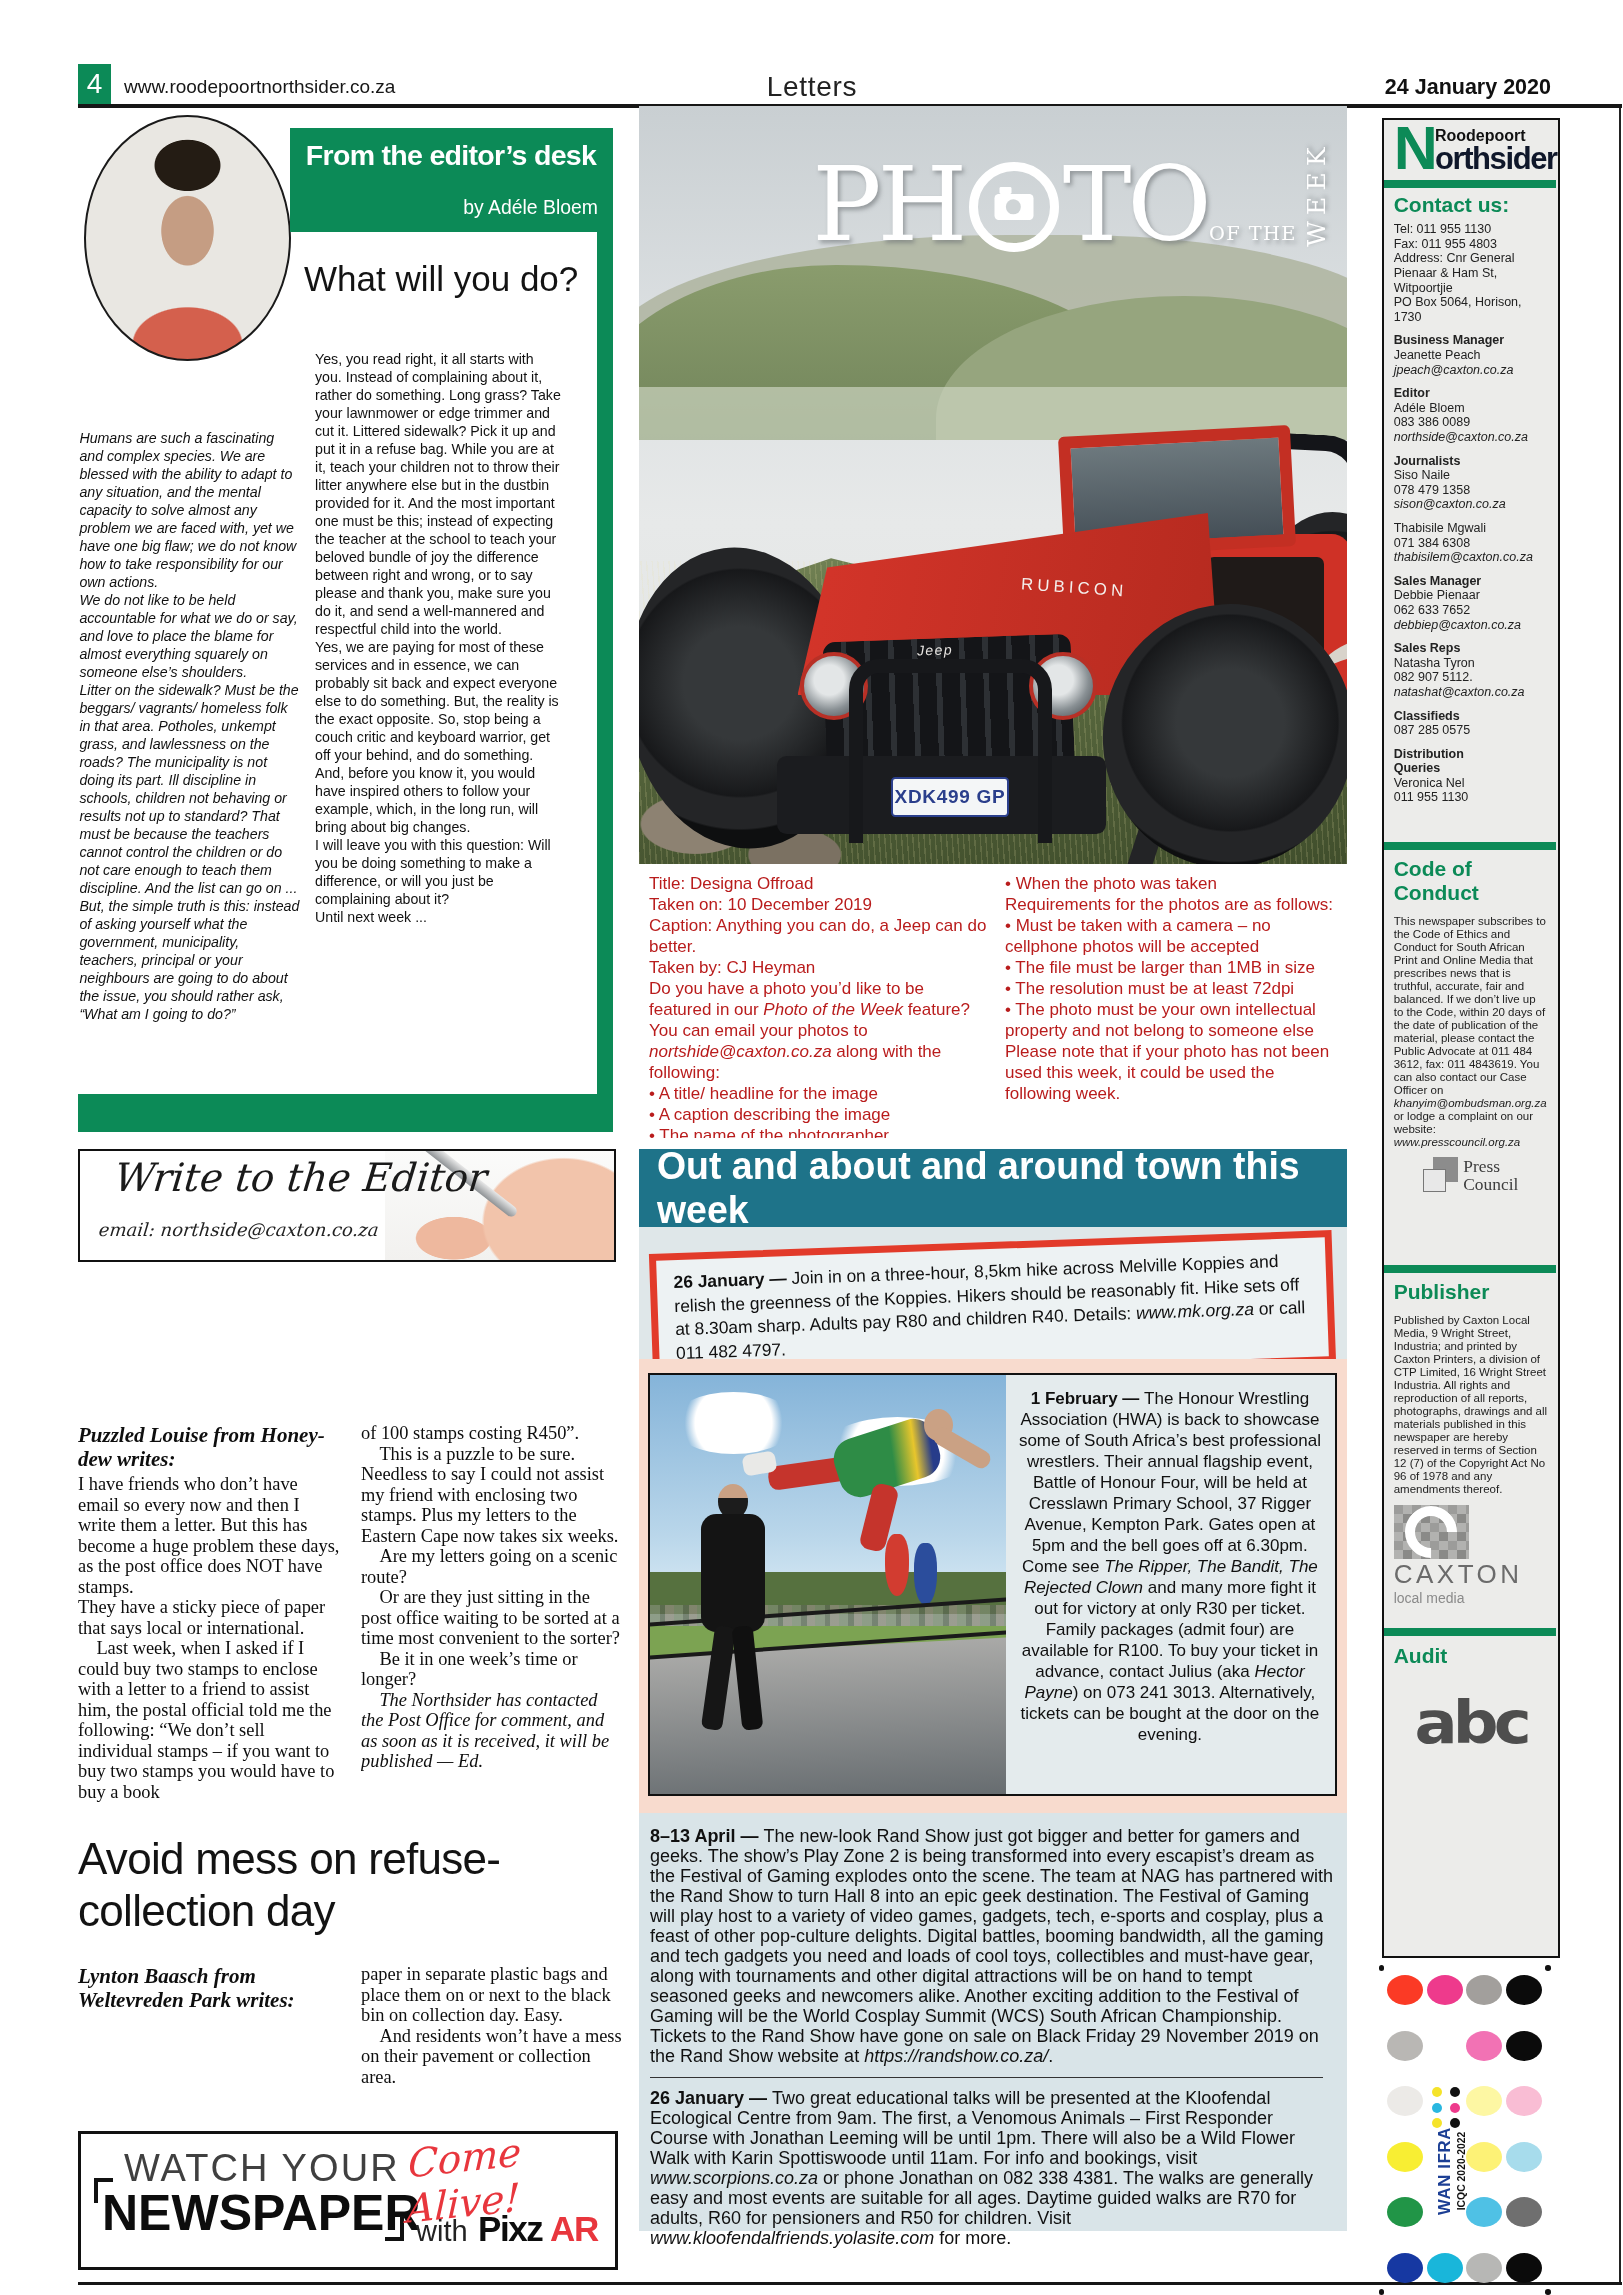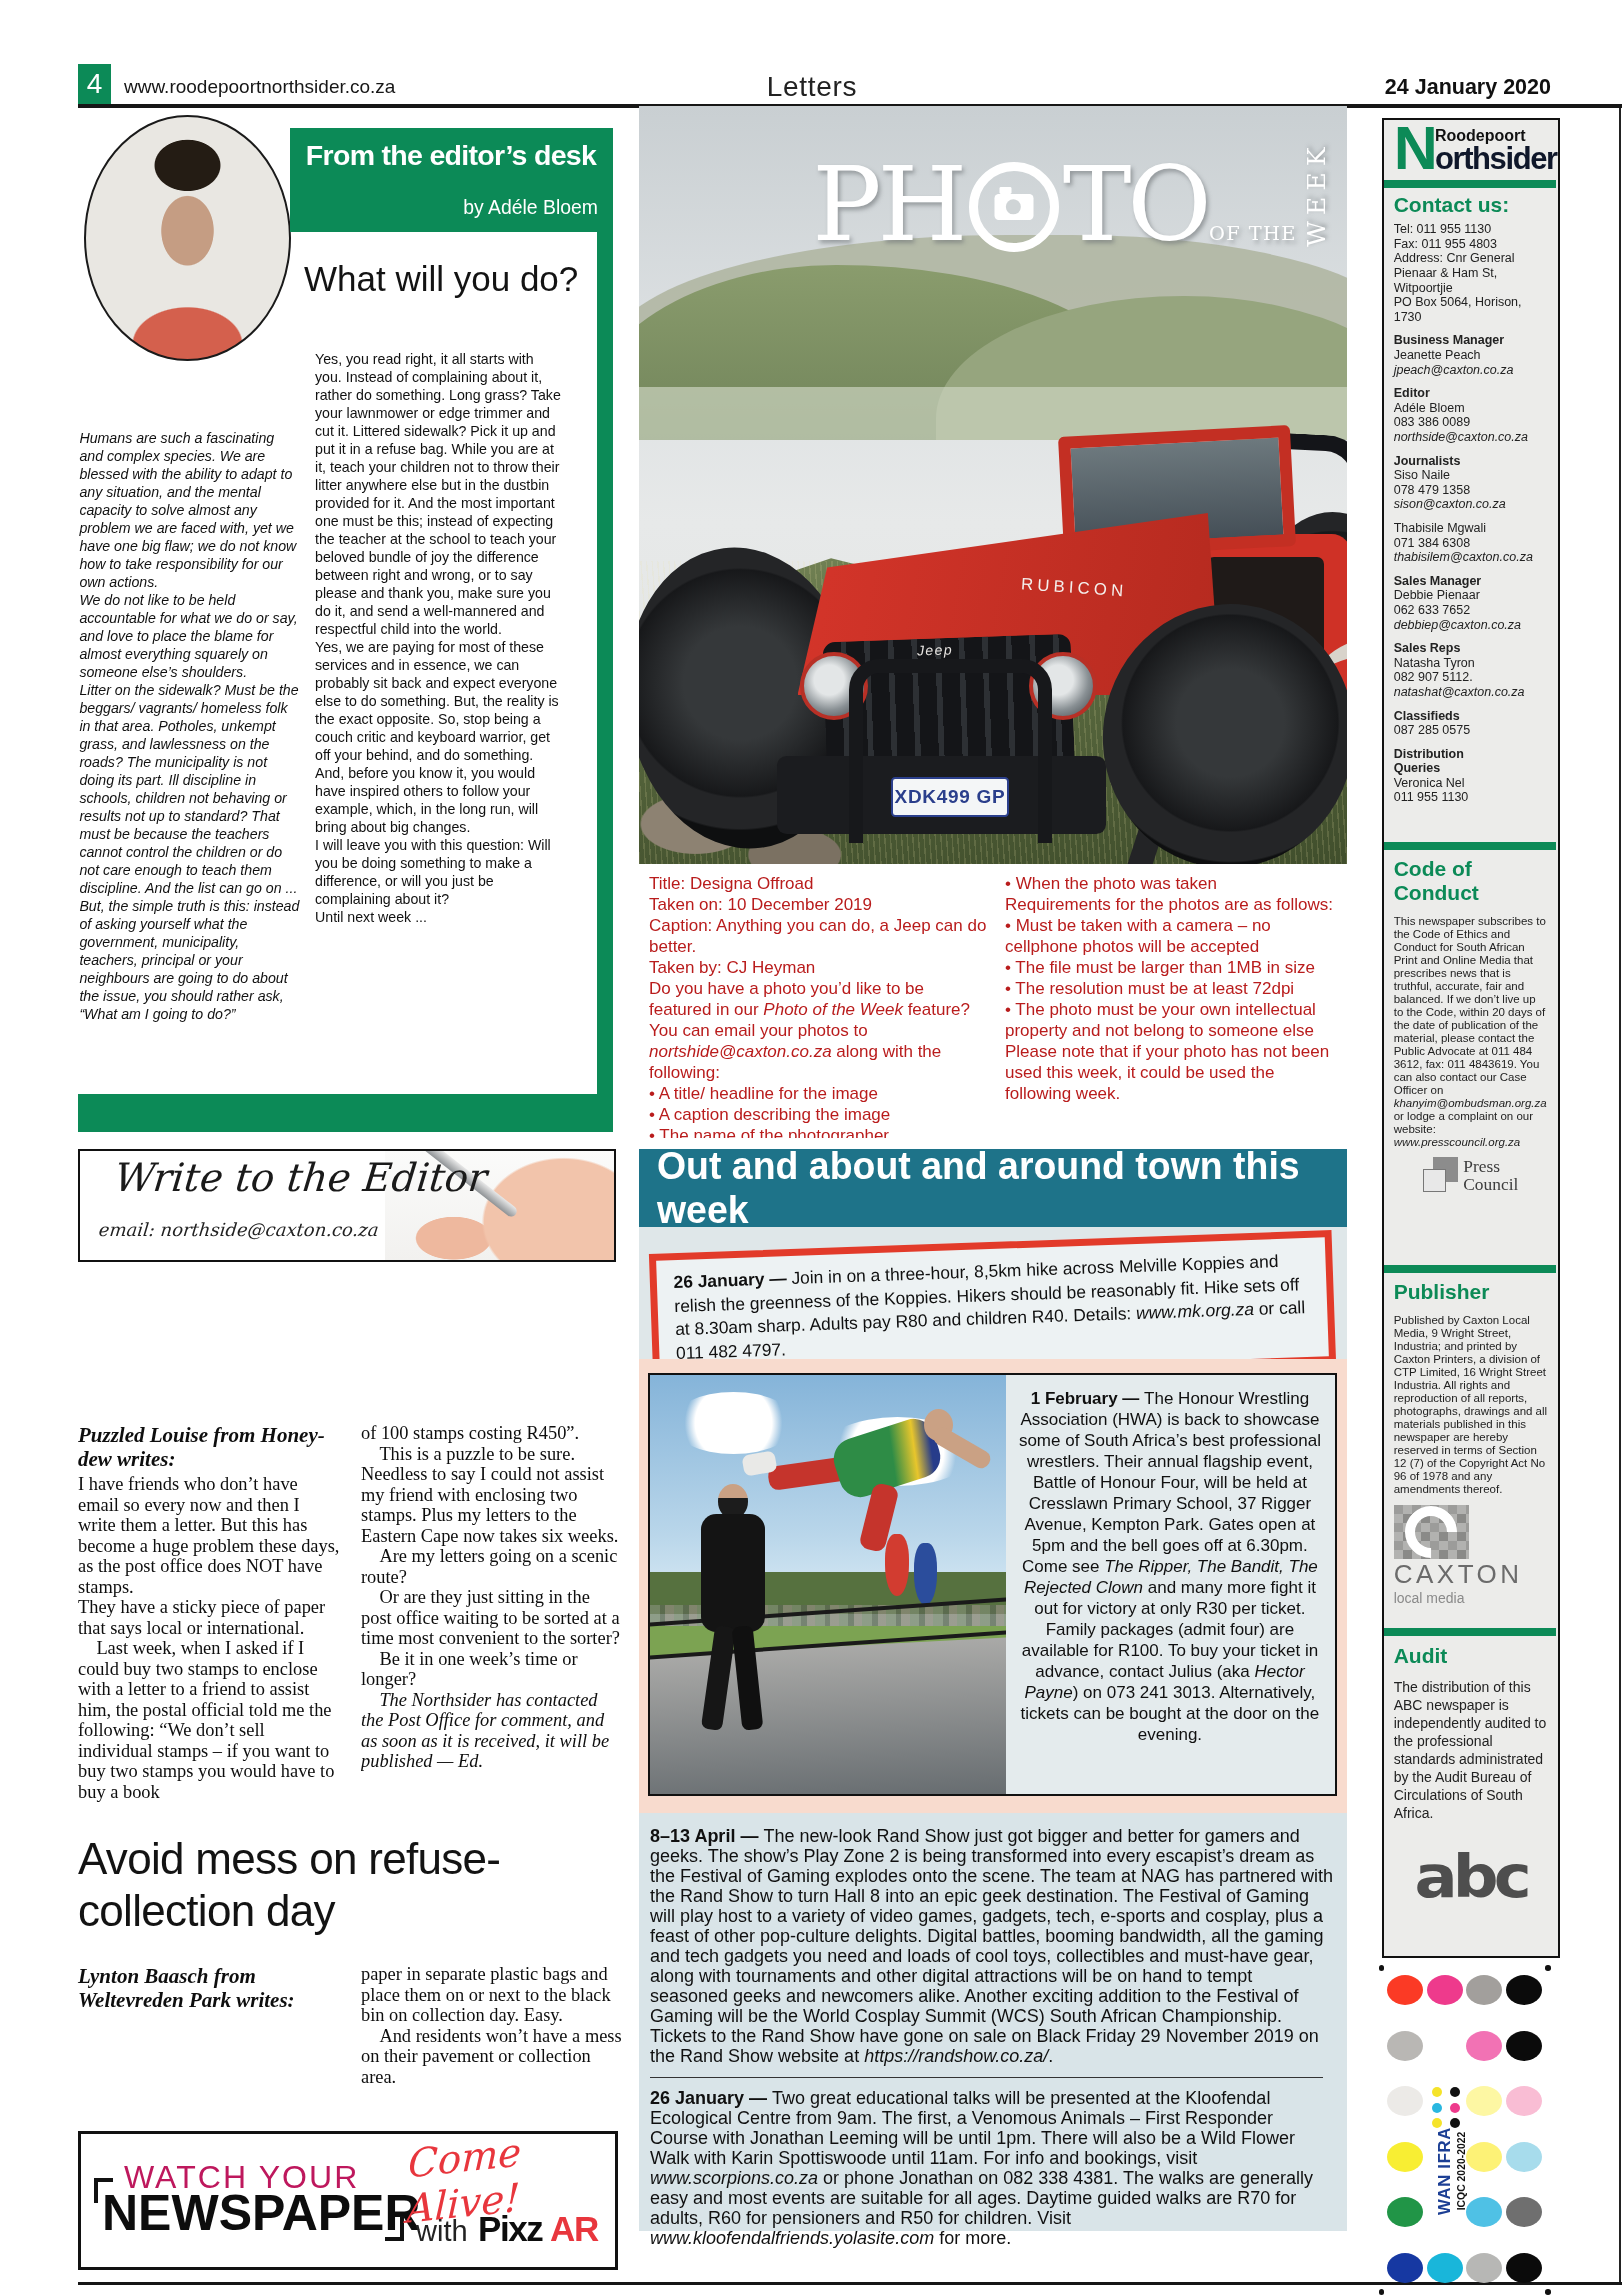--- a/index.html
+++ b/index.html
@@ -48,21 +48,21 @@
   .serifcol{font-family:"Liberation Serif",serif;font-size:18.4px;line-height:20.5px;color:#0e0e0e;}
   .q-c1{left:78px;top:1474px;width:262px;height:351px;overflow:hidden;}
   .q-c2{left:361px;top:1423px;width:262px;height:403px;overflow:hidden;}
   
   .r-head{left:78px;top:1833px;width:569px;font-size:44px;line-height:52px;letter-spacing:-0.7px;color:#131313;}
   .r-lead{left:78px;top:1964px;width:264px;}
   .r-c1{left:78px;top:2017px;width:262px;height:125px;overflow:hidden;}
   .r-c2{left:361px;top:1964px;width:262px;height:180px;overflow:hidden;}
   
   .px{left:78px;top:2131px;width:534px;height:133px;background:#fff;border:3.5px solid #111;overflow:hidden;}
-  .px-l1{left:43px;top:25px;font-size:32px;letter-spacing:2.1px;color:#be185d;}
+  .px-l1{left:43px;top:13px;font-size:38px;letter-spacing:2.1px;color:#404040;}
   .px-l2{left:21px;top:50px;font-size:50px;font-weight:800;letter-spacing:0px;color:#0d0d0d;}
   .px-br1{left:12.5px;top:44px;width:15.3px;height:21px;border-left:4.2px solid #111;border-top:4.2px solid #111;}
   .px-br2{left:304px;top:82px;width:15.3px;height:21px;border-right:4.2px solid #111;border-bottom:4.2px solid #111;}
   .px-script{left:326px;top:-2.8px;width:201px;font-family:"DejaVu Serif",serif;font-style:italic;font-size:39px;color:#e8363d;transform:rotate(-6deg) skewX(-8deg);}
   .px-with{left:335px;top:81px;font-size:29px;color:#222;}
   .px-pixz{left:397px;top:75px;font-size:35px;font-weight:900;letter-spacing:-1.4px;color:#0d0d0d;}
   .px-ar{left:469px;top:75px;font-size:35px;font-weight:900;letter-spacing:-1.4px;color:#e8363d;}
   
   .pw{left:639px;top:106px;width:708px;height:759px;overflow:hidden;border:1.4px solid #30343
 6;background:linear-gradient(180deg,#c9cfd2 0%,#dbdfe1 28%,#e7e9e9 55%,#dfe2e0 100%);}
@@ -428,21 +428,20 @@
             <span class="cax-c"></span>
           </div>
         <span class="cax-tx">CAXTON</span>
         <span class="cax-sub">local media</span>
       </div>
     </div>
 
     <div class="sb-green" style="top:1508px;"></div>
     <div class="sb-sec" style="top:1524px;">
       <div class="sb-h">Audit</div>
-      <div class="ab">The distribution of this ABC newspaper is independently audited to the professional standards administrated by the Audit Bureau of Circulations of South Africa.</div>
       <div class="abc">abc</div>
     </div>
   </div>
 
   <div class="a dots">
     <span class="reg" style="left:-8.3px;top:-9.7px;"></span>
     <span class="reg" style="left:158px;top:-9.7px;"></span>
     <span class="reg" style="left:-8.3px;top:314px;"></span>
     <span class="reg" style="left:158px;top:314px;"></span>
     <div class="wanifra">

